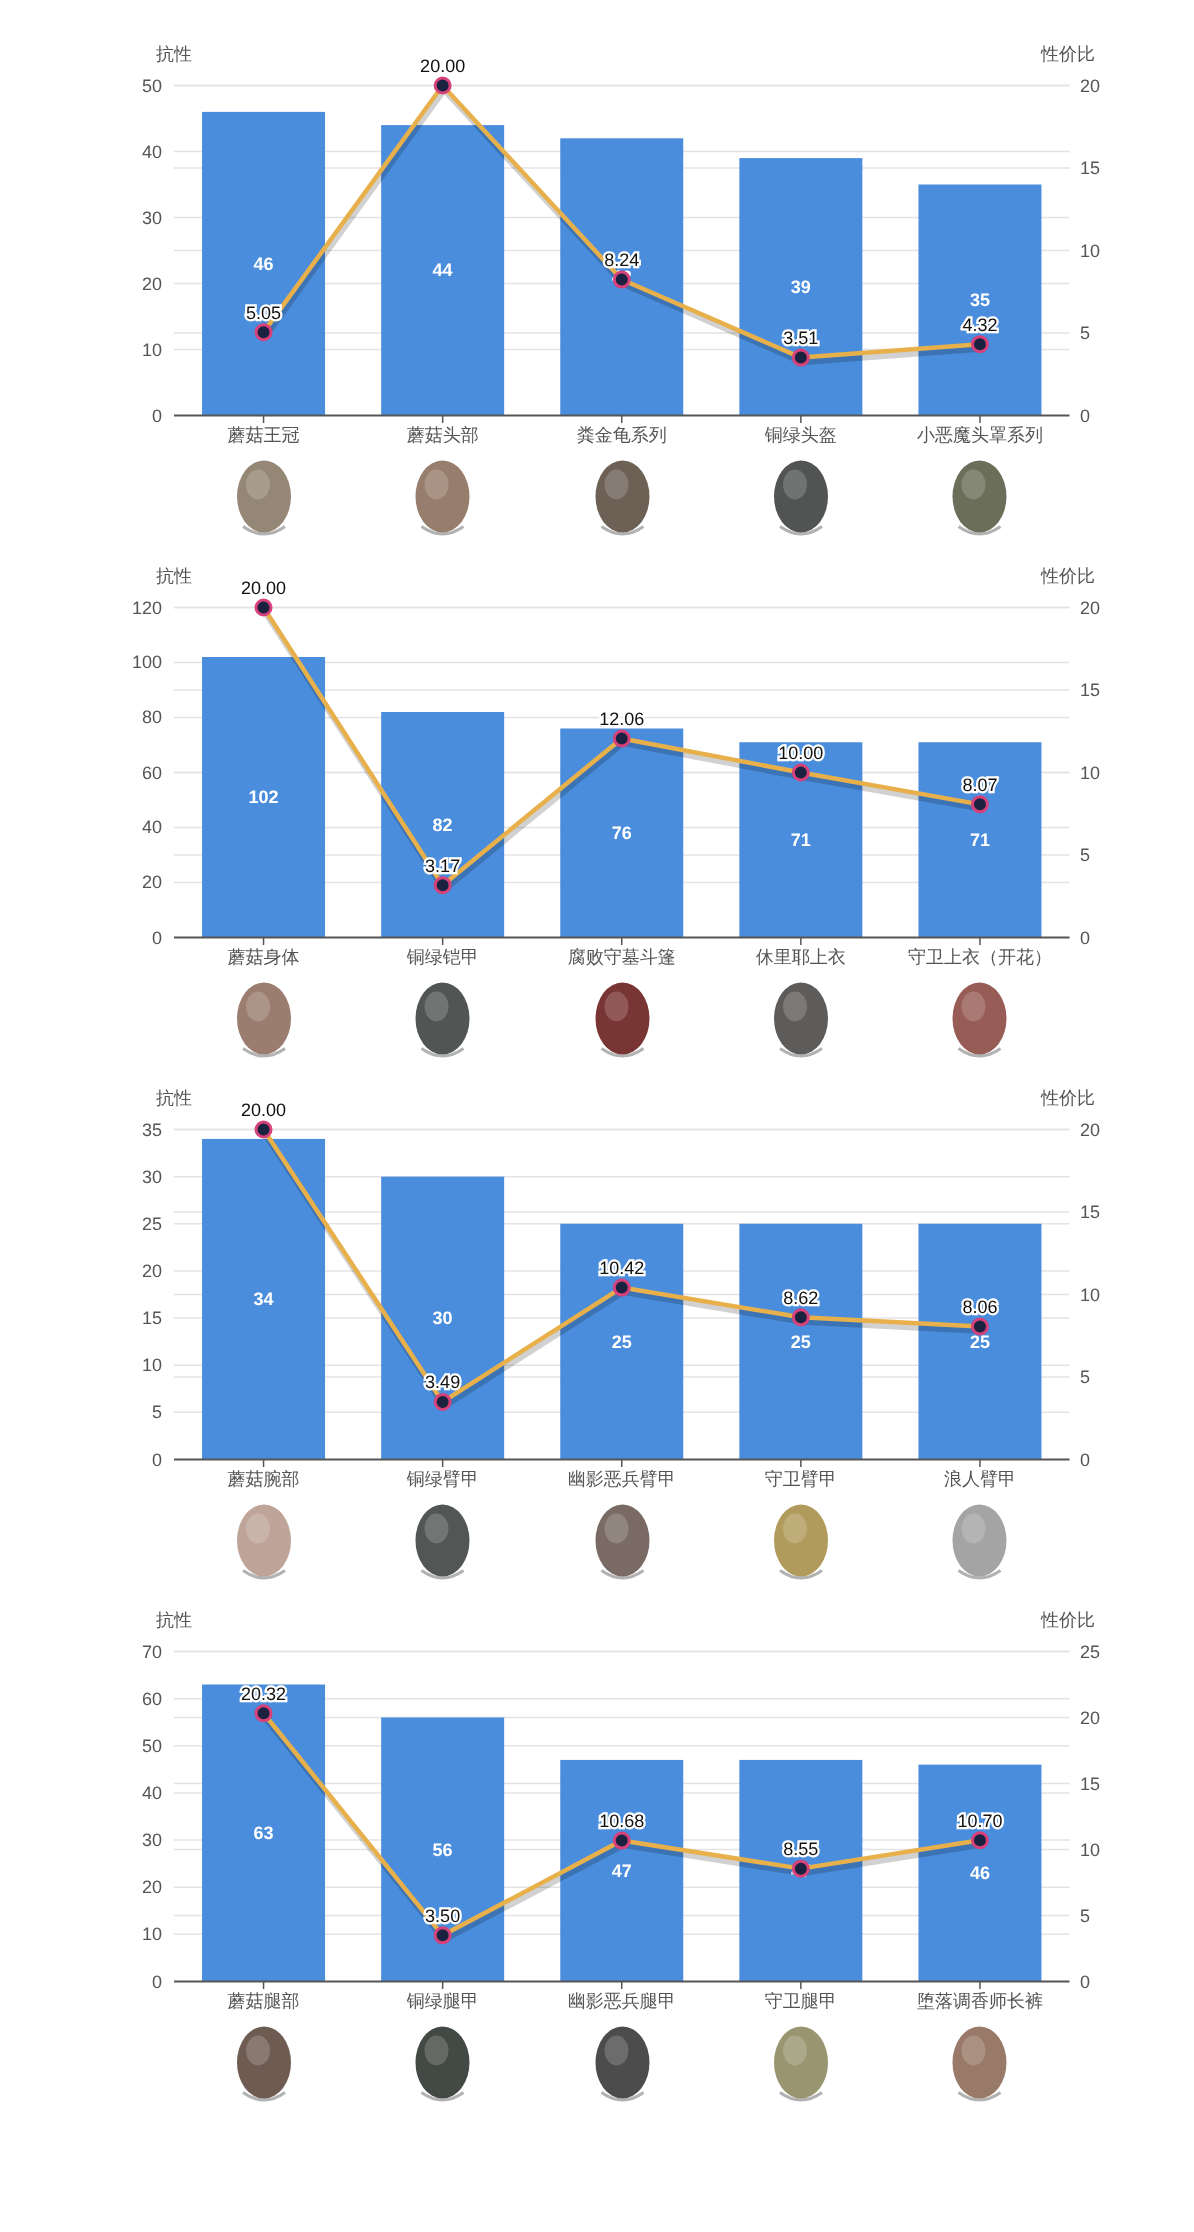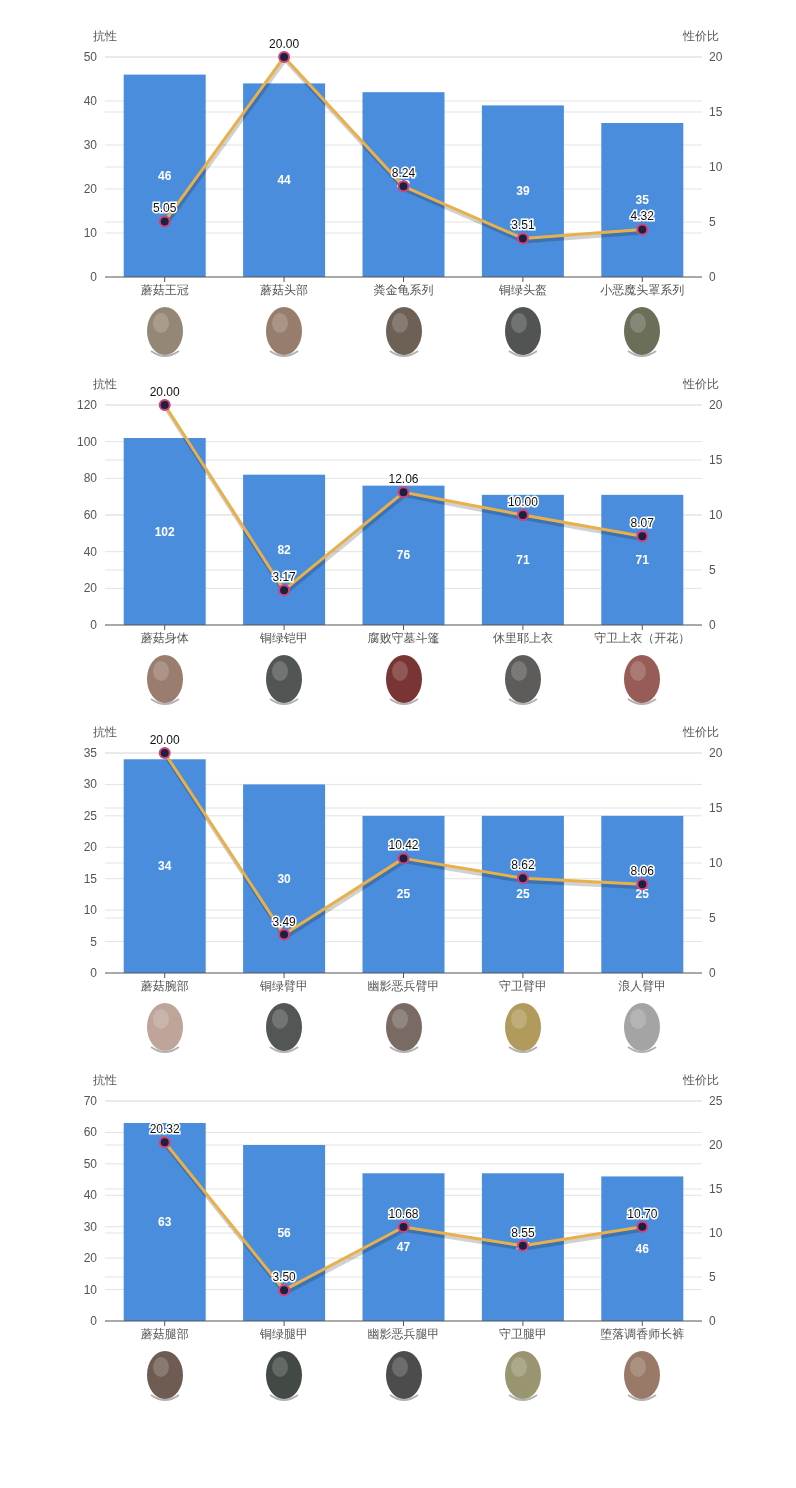--- a/index.html
+++ b/index.html
@@ -1,18 +1,18 @@
 <!DOCTYPE html>
 <html><head>
 <meta charset="utf-8">
 <style>
   html, body { margin: 0; padding: 0; background: #ffffff; }
   body { width: 796px; height: 1488px; position: relative; overflow: hidden;
          font-family: "Liberation Sans", "DejaVu Sans", sans-serif; }
-  .chart { position: absolute; left: 5px; width: 668px; height: 348px; }
+  .chart { position: absolute; left: 16px; width: 668px; height: 348px; }
   .chart svg { position: absolute; left: 0; top: 0; }
   .thumb { position: absolute; width: 60px; height: 62px; }
 </style>
 </head>
 <body>
 
 <div id="charts">
     <div class="chart" style="top: 0px;">
       <svg width="796" height="348" viewBox="0 0 796 348">
         <g>

